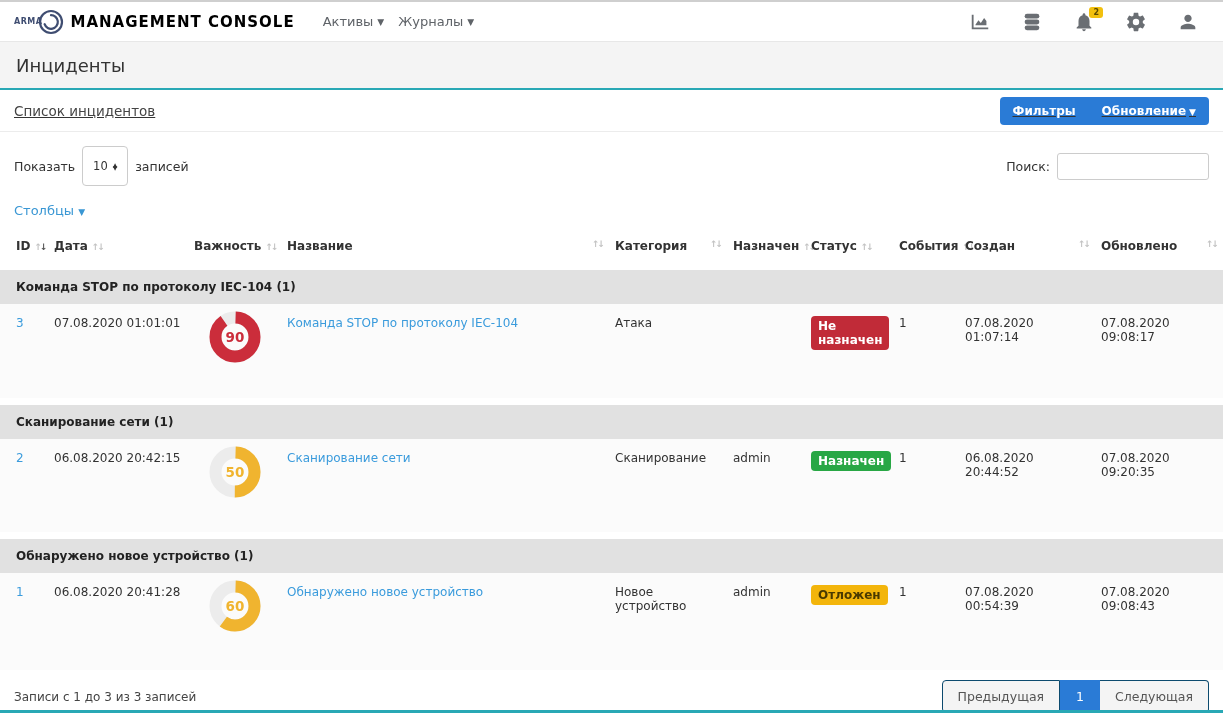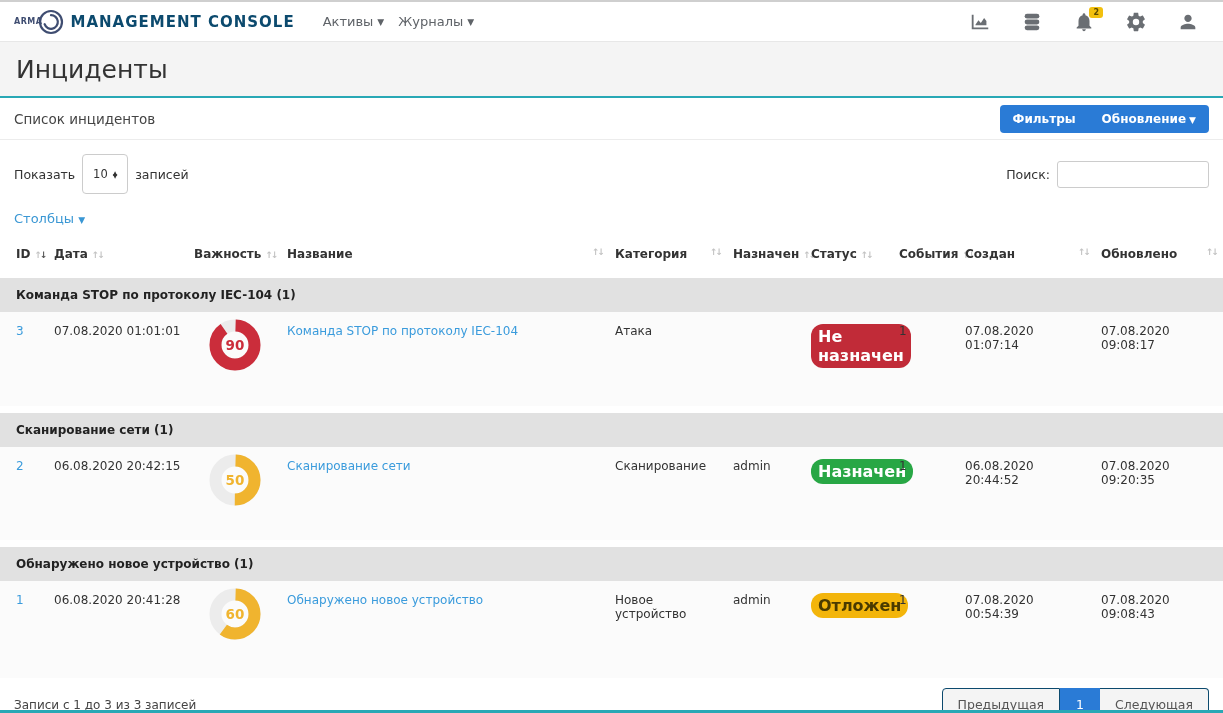--- a/index.html
+++ b/index.html
@@ -5,37 +5,37 @@
   * { margin:0; padding:0; box-sizing:border-box; }
   html,body { width:1223px; height:713px; overflow:hidden; background:#fff;
     font-family:"DejaVu Sans","Liberation Sans",sans-serif; color:#333; }
 
   
   .navbar { height:42px; background:#fff; border-top:2px solid #cfcfcf;
     border-bottom:1px solid #e7e7e7; display:flex; align-items:center; padding:0 14px; }
   .brand { display:flex; align-items:center; cursor:pointer; }
   .logo-arma { font-size:8px; font-weight:bold; color:#3f4d71; letter-spacing:.5px; margin-right:-5px; z-index:2; }
   .logo-circle { width:26px; height:26px; }
-  .brand-text { font-size:15px; font-weight:bold; color:#0c4a6e; letter-spacing:1px; margin-left:7px; }
+  .brand-text { font-size:15px; font-weight:bold; color:#000000; letter-spacing:1px; margin-left:7px; }
   .nav-menus { display:flex; margin-left:28px; gap:14px; }
   .nav-menu { font-size:13px; color:#5f6368; cursor:pointer; display:flex; align-items:center; gap:4px; }
   .caret { font-size:9px; color:#5f6368; }
   .nav-icons { margin-left:auto; display:flex; align-items:center; gap:30px; padding-right:10px; }
   .nav-ic { position:relative; width:22px; height:22px; cursor:pointer; }
   .nav-ic svg { width:22px; height:22px; fill:#6a6e73; }
   .bell-badge { position:absolute; top:-4px; right:-8px; background:#f2c00e; color:#5c4a00;
     font-size:8px; font-weight:bold; padding:1px 4px; border-radius:3px; line-height:1.2; }
 
   
   .title-bar { background:#f4f4f4; padding:13px 16px 12px; border-bottom:2px solid #29a8b5; }
-  .title-bar h1 { font-size:25px; font-weight:normal; color:#333; }
+  .title-bar h1 { font-size:18px; font-weight:normal; color:#333; }
 
   
   .panel-head { display:flex; align-items:center; justify-content:space-between;
-    padding:8px 14px; border-bottom:1px solid #ececec; height:42px; }
+    padding:8px 14px; border-bottom:1px solid #ececec; height:42px;text-decoration:underline; }
   .panel-title { font-size:13.5px; color:#444; }
   .btn-group { display:flex; background:#2a7bd6; border-radius:4px; overflow:hidden; }
   .btn { background:transparent; border:none; color:#fff; font-size:12px; font-weight:600;
     padding:7px 13px; cursor:pointer; font-family:inherit; }
 
   .controls { display:flex; align-items:center; justify-content:space-between; padding:14px 14px 6px; }
   .ctrl-left { display:flex; align-items:center; gap:7px; font-size:12.5px; color:#333; }
   .select-box { border:1px solid #ccc; border-radius:4px; height:40px; min-width:46px;
     display:flex; align-items:center; justify-content:center; gap:5px; padding:0 7px; cursor:pointer; background:#fff; }
   .select-box .val { font-size:11.5px; }
@@ -50,21 +50,21 @@
   table { width:100%; border-collapse:collapse; font-size:12px; table-layout:fixed; }
   thead th { text-align:left; font-weight:bold; color:#333; padding:10px 6px; cursor:pointer; white-space:nowrap; }
   thead th:first-child { padding-left:16px; }
   .sort { font-size:9px; color:#c3c3c3; margin-left:4px; letter-spacing:-2px; }
   .sort .active { color:#555; }
   .group-row td { background:#e1e1e1; font-weight:bold; font-size:12px; color:#222;
     padding:10px 16px; border-top:7px solid #fff; }
   .data-row td { vertical-align:top; padding:12px 6px; height:97px; background:#fbfbfb; }
   .data-row td:first-child { padding-left:16px; }
   .cell-link { color:#3a9bdc; text-decoration:none; cursor:pointer; }
-  .badge { display:inline-block; font-size:16px; font-weight:bold; padding:3px 7px; border-radius:12px; }
+  .badge { display:inline-block; font-size:12px; font-weight:bold; padding:3px 7px; border-radius:4px; }
   .gauge-wrap { text-align:center; }
   .gauge { width:54px; height:54px; margin-top:-6px; }
   .g-bg { fill:none; stroke:#ececec; stroke-width:8; }
   .g-val { fill:none; stroke-width:8; }
   .g-txt { font-size:9px; font-weight:bold; text-anchor:middle; }
 
   
   .table-footer { display:flex; align-items:center; justify-content:space-between; padding:10px 14px 8px; }
   .footer-info { font-size:12px; color:#444; }
   .pagination { display:flex; }

